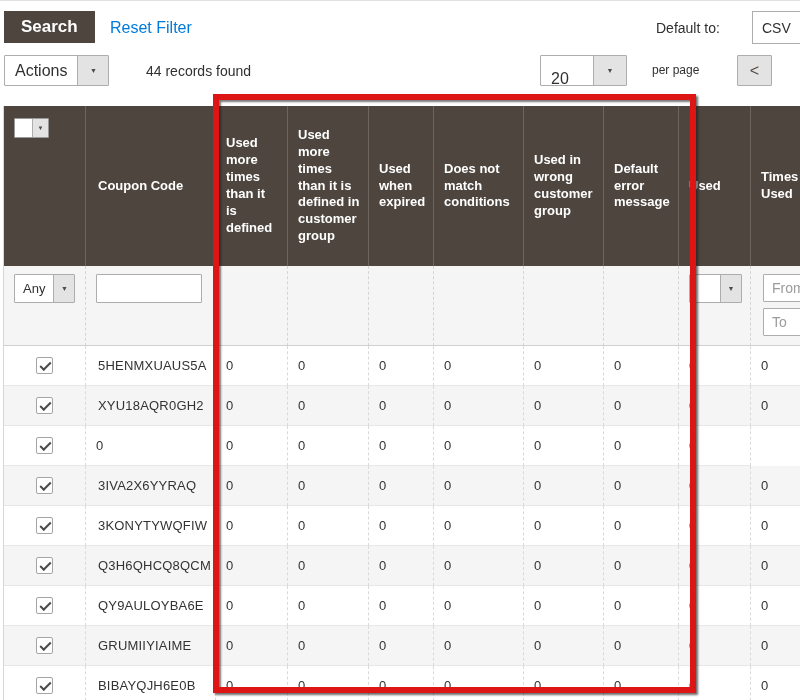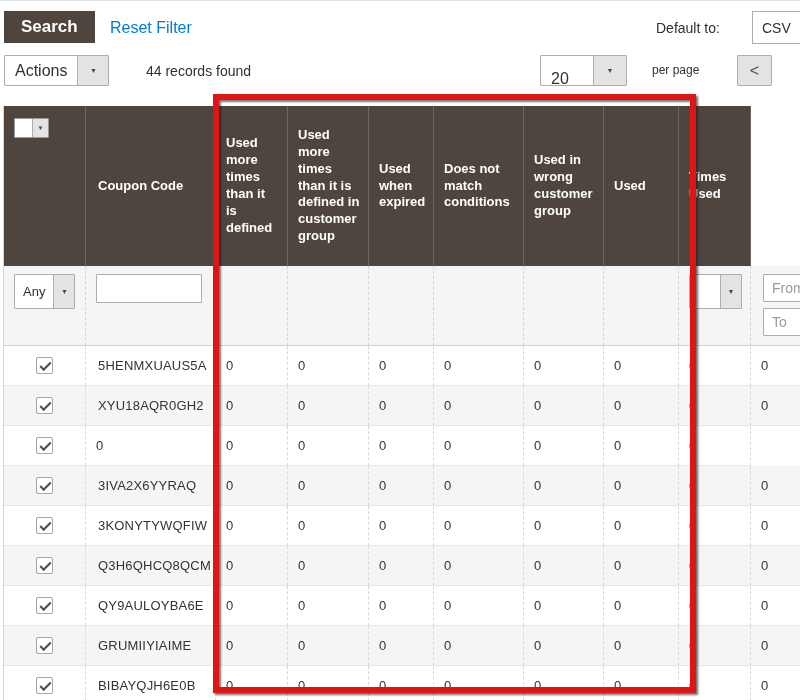--- a/index.html
+++ b/index.html
@@ -42,21 +42,21 @@
   .header-row .hcell.first { align-items:flex-start; padding-top:12px; }
   .header-row .hcell.code { padding-left:12px; }
 
   .selectall { height:20px; border-color:#999; }
   .selectall .ss-value { width:17px; padding:0; background:#fff; }
   .selectall .ss-caret { width:16px; }
   .selectall .ss-caret span { font-size:6px; }
 
   .filter-row .fcell { background:#f5f5f5; height:80px; border-right:1px dashed #d4d4d4; border-bottom:1px solid #d0d0d0;
     display:flex; flex-direction:column; align-items:flex-start; }
-  .filter-select { margin:8px 0 0 10px; height:35px; }
+  .filter-select { margin:8px 0 0 10px; height:29px; }
   .filter-select .ss-value { min-width:38px; padding:0 8px; font-size:13px; }
   .filter-select .ss-caret { width:21px; }
   .filter-select.used-filter .ss-value { min-width:30px; }
   .f-input { margin:8px 0 0 10px; width:106px; height:29px; border:1px solid #adadad; border-radius:1px;
     font-family:"Liberation Sans", sans-serif; font-size:14px; color:#303030; padding:0 8px; background:#fff; }
   .f-input.range { width:70px; height:28px; margin-left:12px; }
   .f-input.range.to { margin-top:6px; }
   .f-input::placeholder { color:#9b9b9b; opacity:1; }
 
   .data-row .cell { background:#fff; height:40px; border-right:1px dashed #d9d9d9; border-bottom:1px solid #e7e7e7;
@@ -113,20 +113,21 @@
               <span>▼</span>
             </span>
         </div>
       </div>
       <div class="hcell code">Coupon Code</div>
       <div class="hcell">Used more times than it is defined</div>
       <div class="hcell">Used more times than it is defined in customer group</div>
       <div class="hcell">Used when expired</div>
       <div class="hcell">Does not match conditions</div>
       <div class="hcell">Used in wrong customer group</div>
+      <div class="hcell">Default error message</div>
       <div class="hcell">Used</div>
       <div class="hcell">Times Used</div>
     </div>
 
     <div class="grid-row filter-row">
       <div class="fcell">
         <div class="split-select filter-select">
           <span class="ss-value">Any</span>
           <span class="ss-caret">
               <span>▼</span>

